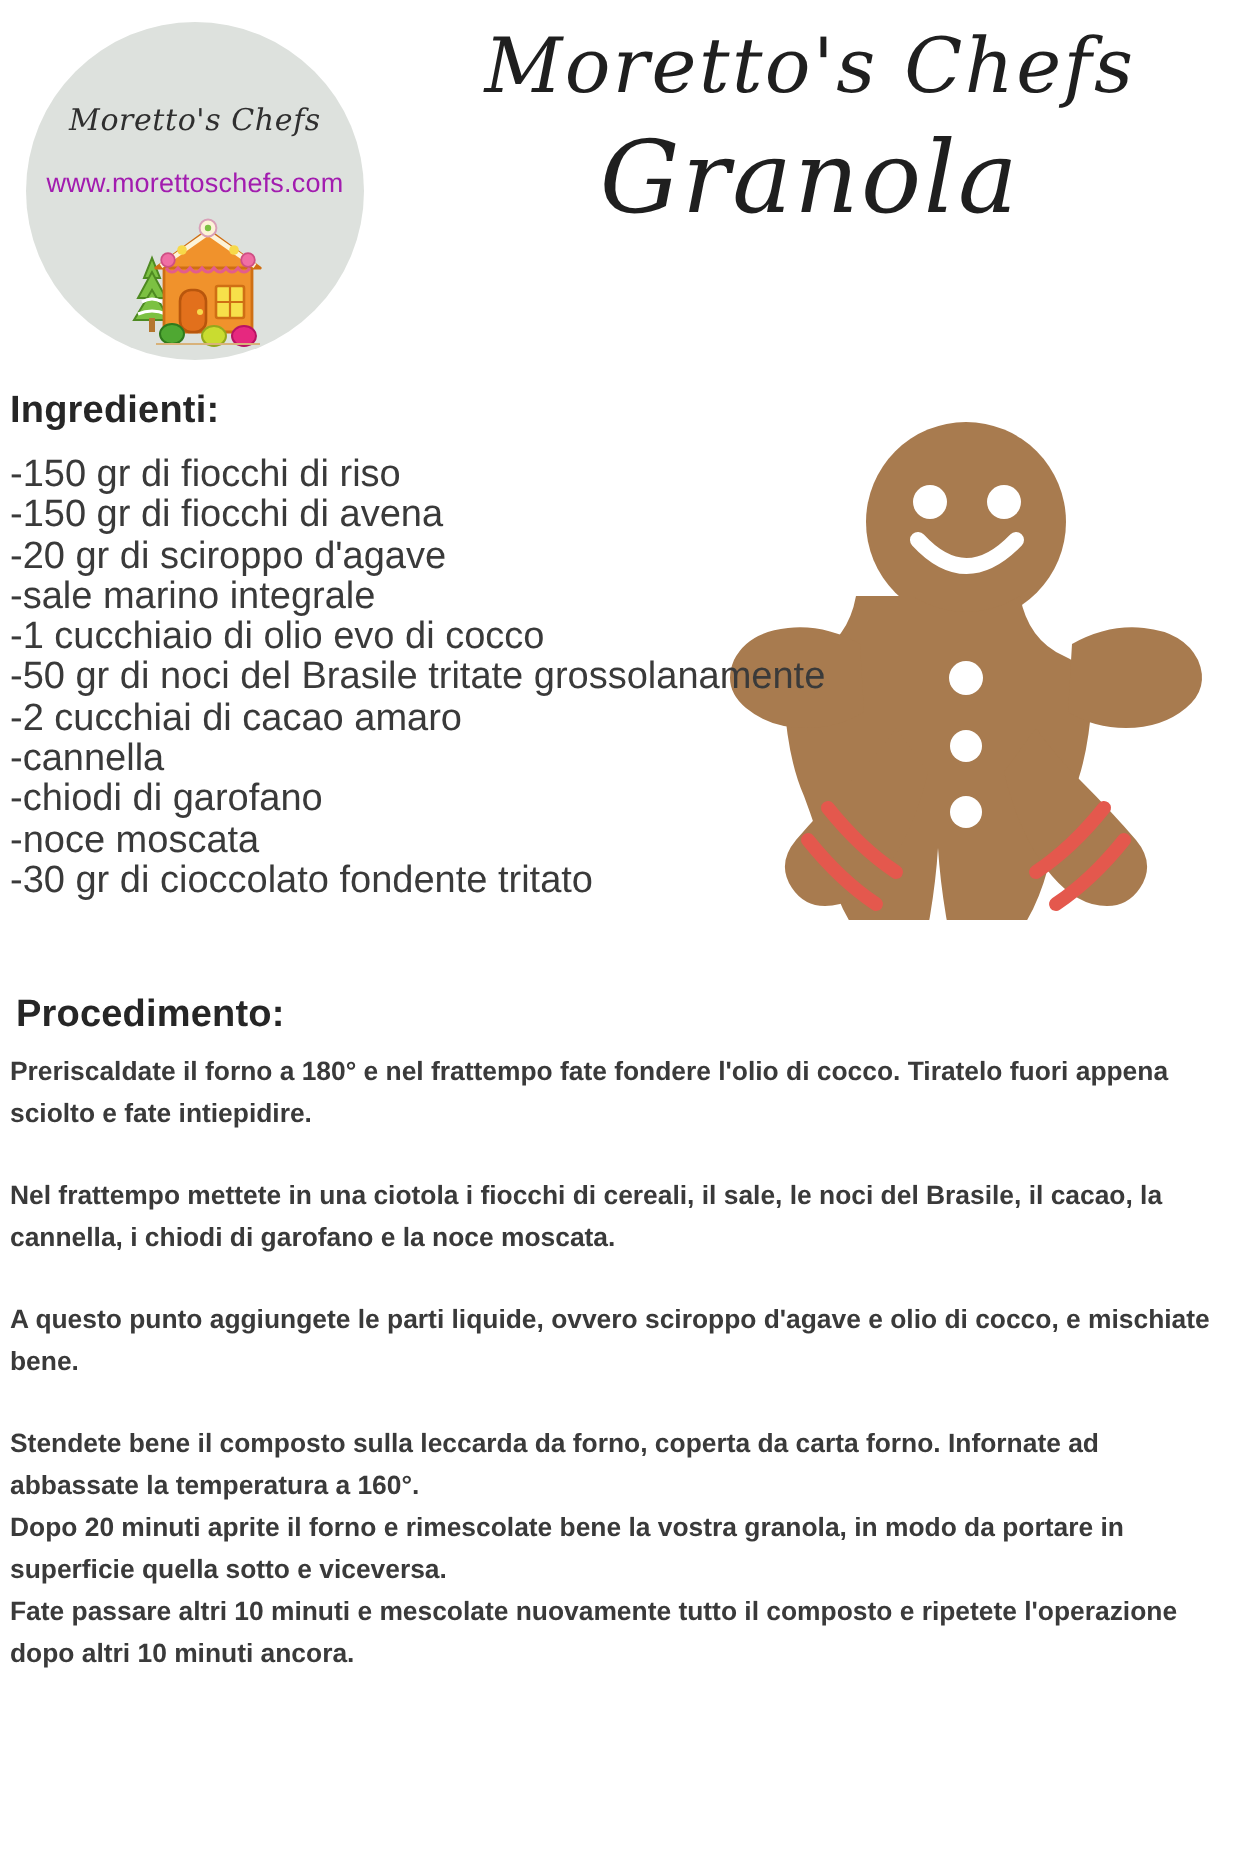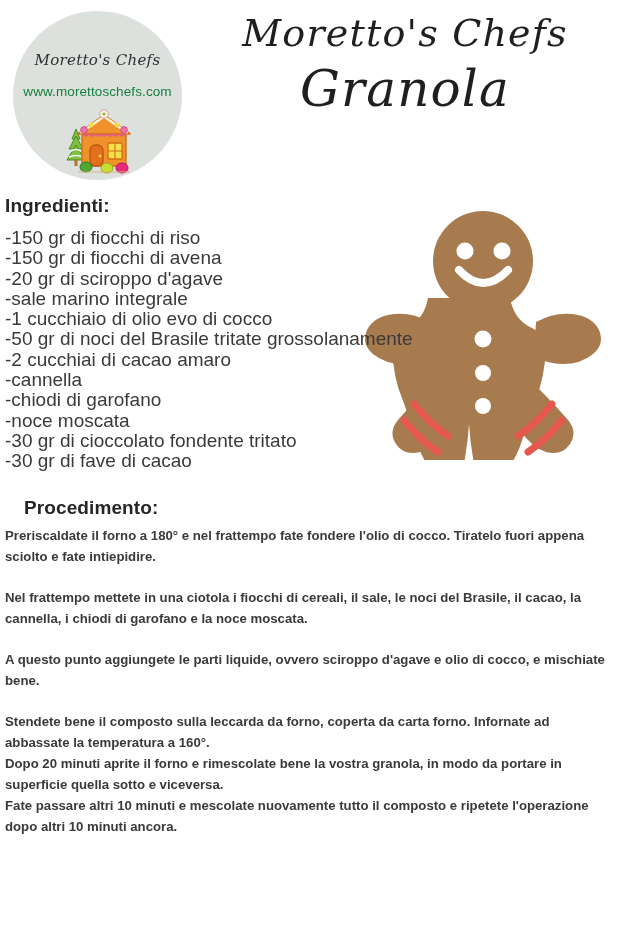--- a/index.html
+++ b/index.html
@@ -50,21 +50,21 @@
   }
   .logo-url {
     position: absolute;
     left: 0;
     right: 0;
     top: 73px;
     text-align: center;
     font-family: "Liberation Sans", sans-serif;
     font-size: 13.5px;
     letter-spacing: 0.1px;
-    color: #15803d;
+    color: #a21caf;
     white-space: nowrap;
   }
   .logo-house {
     position: absolute;
     left: 50%;
     transform: translateX(-50%);
     top: 92px;
     width: 96px;
     height: 74px;
   }
@@ -106,21 +106,21 @@
 
   
   .section-heading {
     position: absolute;
     font-weight: bold;
     font-size: 19px;
     color: #262626;
     letter-spacing: 0.1px;
   }
   #ingredients-heading { left: 5px; top: 195px; }
-  #procedure-heading  { left: 24px; top: 497px; }
+  #procedure-heading  { left: 8px; top: 497px; }
 
   .ingredients-list {
     position: absolute;
     left: 5px;
     top: 228px;
     width: 340px;
     margin: 0;
     padding: 0;
     list-style: none;
   }
@@ -279,21 +279,20 @@
     <li>-150 gr di fiocchi di avena</li>
     <li>-20 gr di sciroppo d'agave</li>
     <li>-sale marino integrale</li>
     <li>-1 cucchiaio di olio evo di cocco</li>
     <li>-50 gr di noci del Brasile tritate grossolanamente</li>
     <li>-2 cucchiai di cacao amaro</li>
     <li>-cannella</li>
     <li>-chiodi di garofano</li>
     <li>-noce moscata</li>
     <li>-30 gr di cioccolato fondente tritato</li>
-    <li>-30 gr di fave di cacao</li>
   </ul>
 
   <div class="section-heading" id="procedure-heading">Procedimento:</div>
 
   <div class="procedure-body">
     <p class="procedure-para">Preriscaldate il forno a 180° e nel frattempo fate fondere l'olio di cocco. Tiratelo fuori appena sciolto e fate intiepidire.</p>
     <p class="procedure-para">Nel frattempo mettete in una ciotola i fiocchi di cereali, il sale, le noci del Brasile, il cacao, la cannella, i chiodi di garofano e la noce moscata.</p>
     <p class="procedure-para">A questo punto aggiungete le parti liquide, ovvero sciroppo d'agave e olio di cocco, e mischiate bene.</p>
     <p class="procedure-para tight">Stendete bene il composto sulla leccarda da forno, coperta da carta forno. Infornate ad abbassate la temperatura a 160°.</p>
     <p class="procedure-para tight">Dopo 20 minuti aprite il forno e rimescolate bene la vostra granola, in modo da portare in superficie quella sotto e viceversa.</p>

